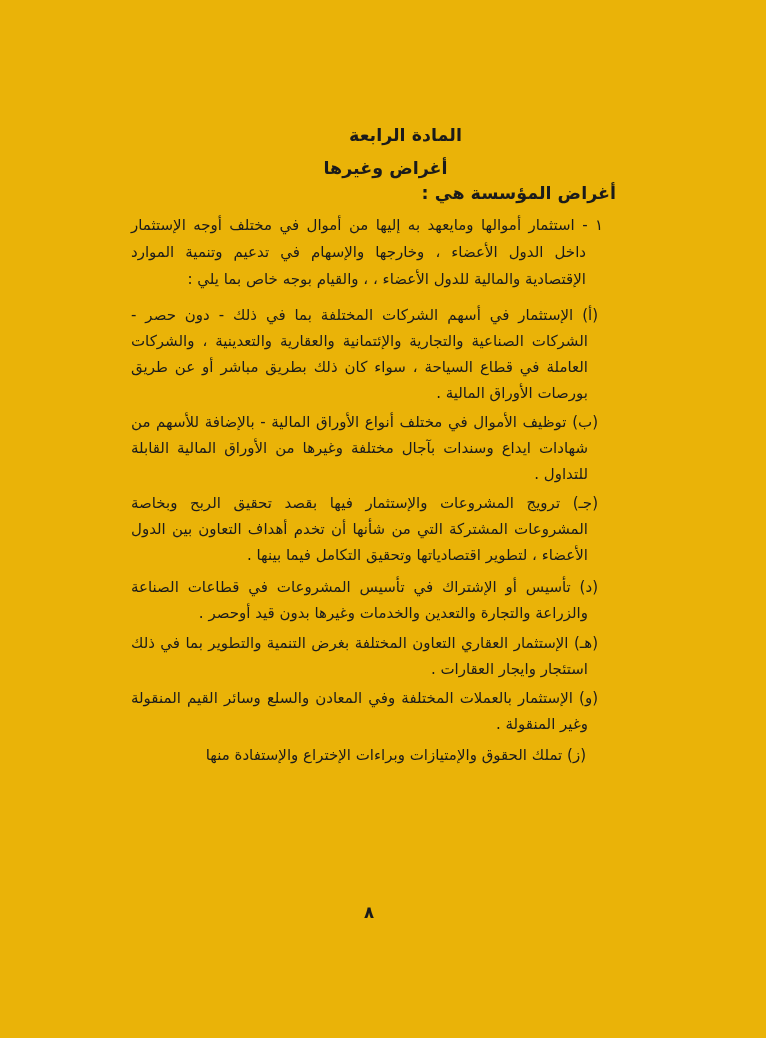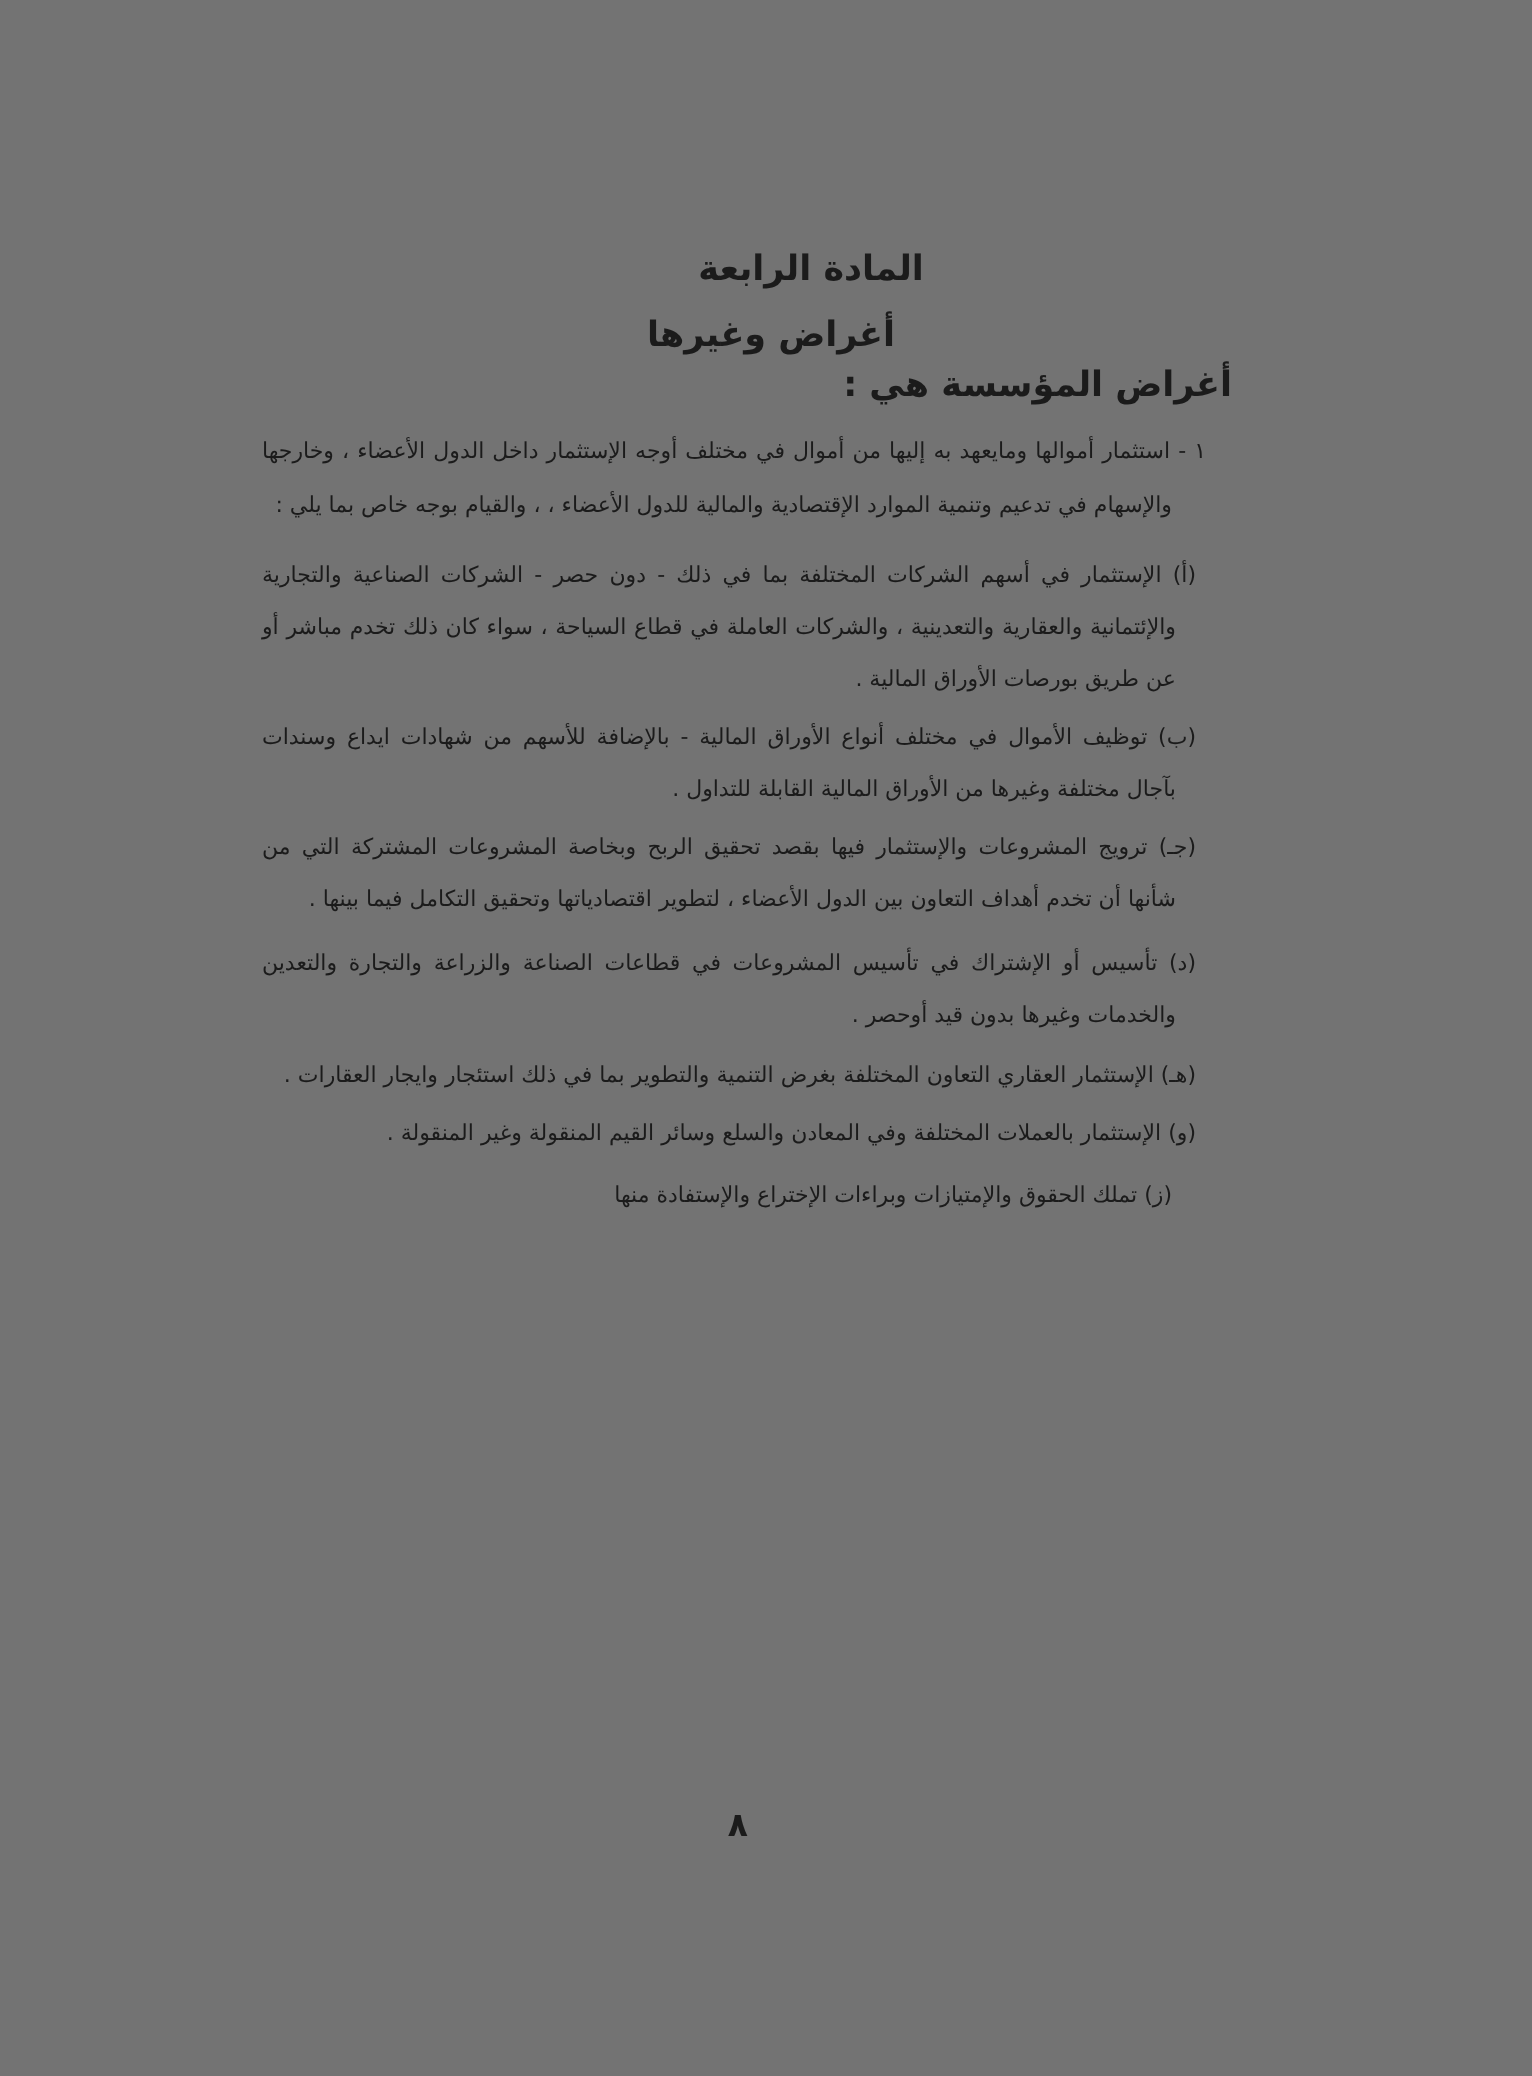--- a/index.html
+++ b/index.html
@@ -1,20 +1,20 @@
 <!DOCTYPE html>
 <html lang="ar" dir="rtl"><head>
 <meta charset="utf-8">
 <style>
   html,body{margin:0;padding:0;background:#e8e8e8;}
   .page{
     position:relative;
     width:766px;height:1038px;
     margin:0 auto;
-    background:#737373;
+    background:#eab308;
     direction:rtl;
     font-family:"DejaVu Sans", sans-serif;
     color:#1b1b1b;
     overflow:hidden;
   }
   .content{
     position:absolute;
     top:122px;
     right:150px;
     width:485px;
@@ -28,21 +28,21 @@
   }
   .title-1{transform:translateX(32px);}
   .title-2{margin-top:6px;transform:translateX(12px);}
   .heading{
     margin-top:-2px;
     font-weight:bold;
     font-size:17.5px;
     line-height:26px;
   }
   .item{
-    font-size:11px;
+    font-size:15px;
     text-align:justify;
     text-justify:inter-word;
   }
   .lvl1{
     line-height:27px;
     margin:6px 13px 0 0;
     padding-right:17px;
     text-indent:-17px;
   }
   .sub{
@@ -73,21 +73,21 @@
   <div class="content">
 
     <div class="title title-1">المادة الرابعة</div>
 
     <div class="title title-2">أغراض وغيرها</div>
 
     <div class="heading">أغراض المؤسسة هي :</div>
 
     <p class="item lvl1"><span class="marker">١ -</span> <span>استثمار أموالها ومايعهد به إليها من أموال في مختلف أوجه الإستثمار داخل الدول الأعضاء ، وخارجها والإسهام في تدعيم وتنمية الموارد الإقتصادية والمالية للدول الأعضاء ، ، والقيام بوجه خاص بما يلي :</span></p>
 
-    <p class="item sub mt9"><span class="marker">(أ)</span> <span>الإستثمار في أسهم الشركات المختلفة بما في ذلك - دون حصر - الشركات الصناعية والتجارية والإئتمانية والعقارية والتعدينية ، والشركات العاملة في قطاع السياحة ، سواء كان ذلك تخدم مباشر أو عن طريق بورصات الأوراق المالية .</span></p>
+    <p class="item sub mt9"><span class="marker">(أ)</span> <span>الإستثمار في أسهم الشركات المختلفة بما في ذلك - دون حصر - الشركات الصناعية والتجارية والإئتمانية والعقارية والتعدينية ، والشركات العاملة في قطاع السياحة ، سواء كان ذلك بطريق مباشر أو عن طريق بورصات الأوراق المالية .</span></p>
 
     <p class="item sub"><span class="marker">(ب)</span> <span>توظيف الأموال في مختلف أنواع الأوراق المالية - بالإضافة للأسهم من شهادات ايداع وسندات بآجال مختلفة وغيرها من الأوراق المالية القابلة للتداول .</span></p>
 
     <p class="item sub"><span class="marker">(جـ)</span> <span>ترويج المشروعات والإستثمار فيها بقصد تحقيق الربح وبخاصة المشروعات المشتركة التي من شأنها أن تخدم أهداف التعاون بين الدول الأعضاء ، لتطوير اقتصادياتها وتحقيق التكامل فيما بينها .</span></p>
 
     <p class="item sub mt6"><span class="marker">(د)</span> <span>تأسيس أو الإشتراك في تأسيس المشروعات في قطاعات الصناعة والزراعة والتجارة والتعدين والخدمات وغيرها بدون قيد أوحصر .</span></p>
 
     <p class="item sub mt4"><span class="marker">(هـ)</span> <span>الإستثمار العقاري التعاون المختلفة بغرض التنمية والتطوير بما في ذلك استئجار وايجار العقارات .</span></p>
 
     <p class="item sub"><span class="marker">(و)</span> <span>الإستثمار بالعملات المختلفة وفي المعادن والسلع وسائر القيم المنقولة وغير المنقولة .</span></p>

